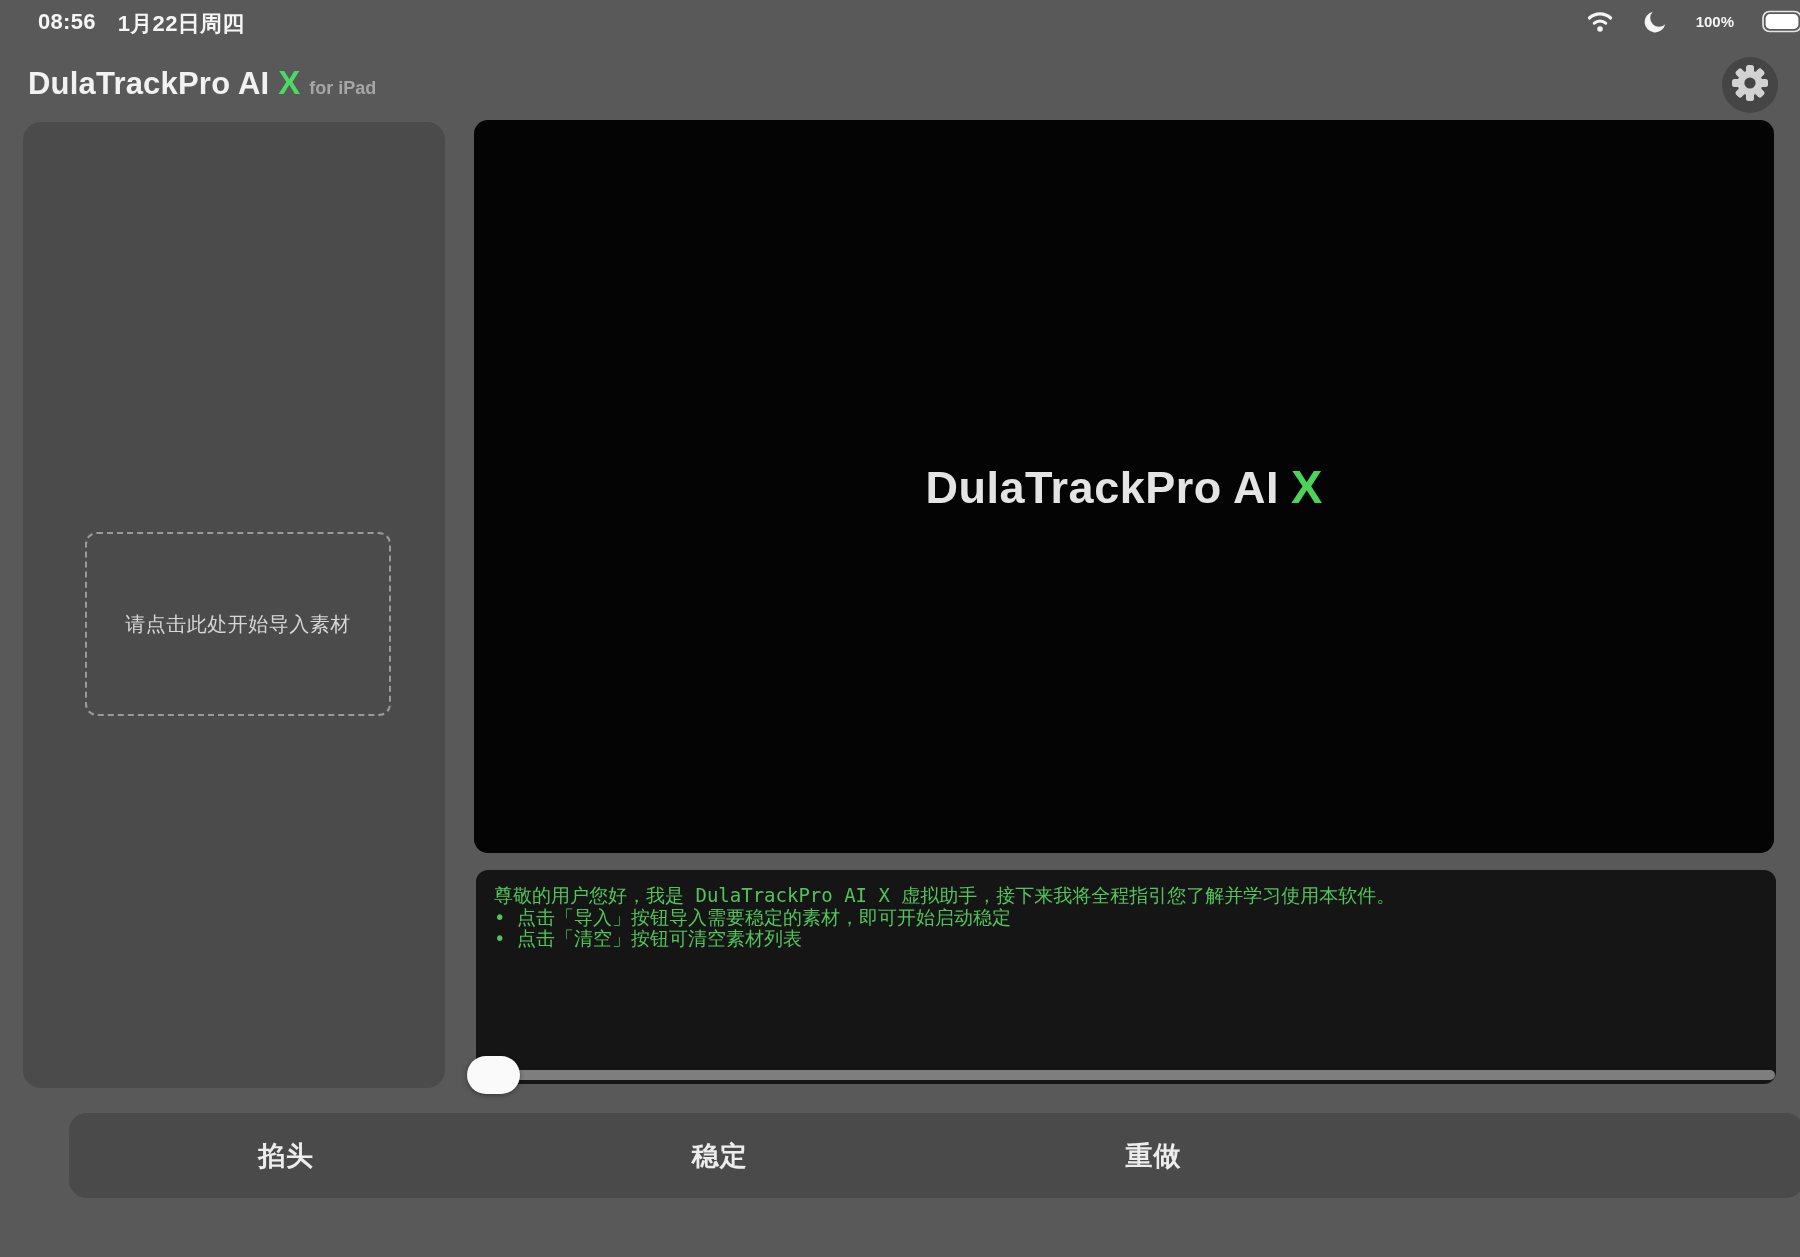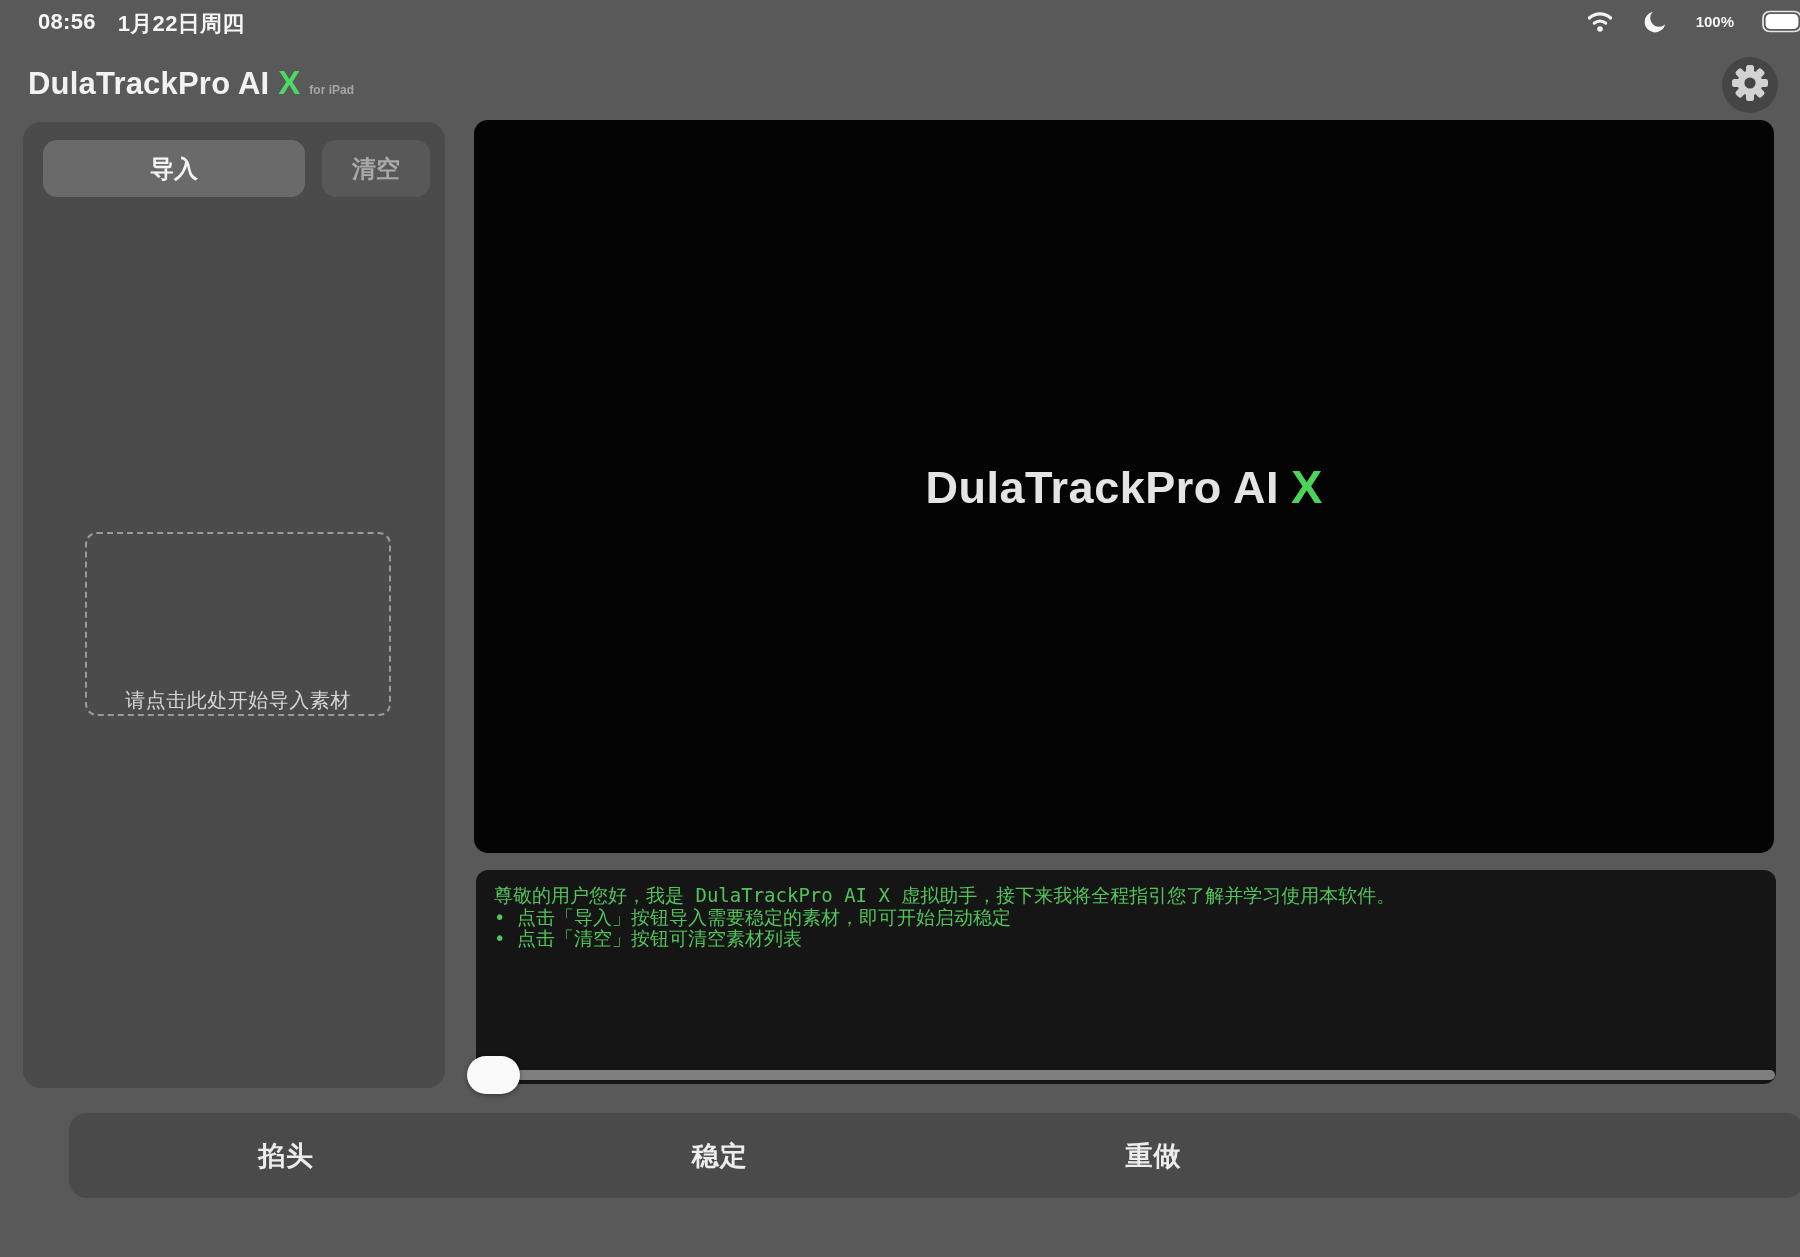--- a/index.html
+++ b/index.html
@@ -13,36 +13,36 @@
   .statusbar{position:absolute;left:0;top:0;width:100%;height:46px;padding-left:24px;}
   .status-left{position:absolute;left:38px;top:9px;display:flex;gap:22px;
     color:#f5f5f5;font-size:22px;font-weight:600;letter-spacing:.3px;}
   .status-right{position:absolute;right:18px;top:9px;display:flex;align-items:center;gap:28px;
     color:#f5f5f5;font-size:15px;font-weight:600;}
   .status-right svg{display:block;}
   
   .header-title{position:absolute;left:28px;top:64px;display:flex;align-items:baseline;gap:9px;}
   .app-name{color:#f2f2f2;font-size:31px;font-weight:700;letter-spacing:.2px;}
   .app-x{font-size:33px;font-weight:800;}
-  .app-sub{color:#a6a6a6;font-size:12px;font-weight:600;}
+  .app-sub{color:#a6a6a6;font-size:18px;font-weight:600;}
   .settings-btn{position:absolute;left:1722px;top:57px;width:56px;height:56px;border-radius:50%;
     background:#454545;display:flex;align-items:center;justify-content:center;cursor:pointer;}
   
   .sidebar{position:absolute;left:23px;top:122px;width:422px;height:966px;
     background:#4b4b4b;border-radius:18px;}
   .btn-row{position:absolute;left:20px;top:18px;right:15px;display:flex;gap:17px;}
   .btn-import{width:262px;height:57px;border-radius:14px;background:#6a6a6a;
     display:flex;align-items:center;justify-content:center;
     color:#f4f4f4;font-size:24px;font-weight:600;cursor:pointer;}
   .btn-clear{width:108px;height:57px;border-radius:14px;background:#585858;
     display:flex;align-items:center;justify-content:center;
     color:#a9a9a9;font-size:24px;font-weight:600;cursor:pointer;}
   .dropzone{position:absolute;left:62px;top:410px;width:302px;height:180px;
     border:2px dashed #9a9a9a;border-radius:12px;
-    display:flex;align-items:flex-end;justify-content:center;cursor:pointer;}
+    display:flex;align-items:center;justify-content:center;cursor:pointer;}
   .dropzone-hint{color:#d6d6d6;font-size:20px;letter-spacing:.5px;}
   
   .preview{position:absolute;left:474px;top:120px;width:1300px;height:733px;
     background:#040404;border-radius:14px;
     display:flex;align-items:center;justify-content:center;}
   .watermark{display:flex;align-items:baseline;gap:12px;}
   .wm-name{color:#e4e4e4;font-size:45px;font-weight:600;letter-spacing:.5px;}
   .wm-x{font-size:47px;font-weight:800;}
   
   .console{position:absolute;left:476px;top:870px;width:1300px;height:214px;
@@ -111,24 +111,20 @@
           <rect x="-4" y="-18" width="8" height="36" rx="2.5" transform="rotate(90)"></rect>
           <rect x="-4" y="-18" width="8" height="36" rx="2.5" transform="rotate(135)"></rect>
           <circle r="12.5"></circle>
         </g>
         <circle r="5.6" fill="#454545"></circle>
       </svg>
     </span>
   </div>
 
   <div class="sidebar">
-    <div class="btn-row">
-      <div class="btn-import">导入</div>
-      <div class="btn-clear">清空</div>
-    </div>
     <div class="dropzone">
       <span class="dropzone-hint">请点击此处开始导入素材</span>
     </div>
   </div>
 
   <div class="preview">
     <div class="watermark">
       <span class="wm-name">DulaTrackPro AI</span>
       <span class="wm-x" style="color:#4cd35a">X</span>
     </div>

